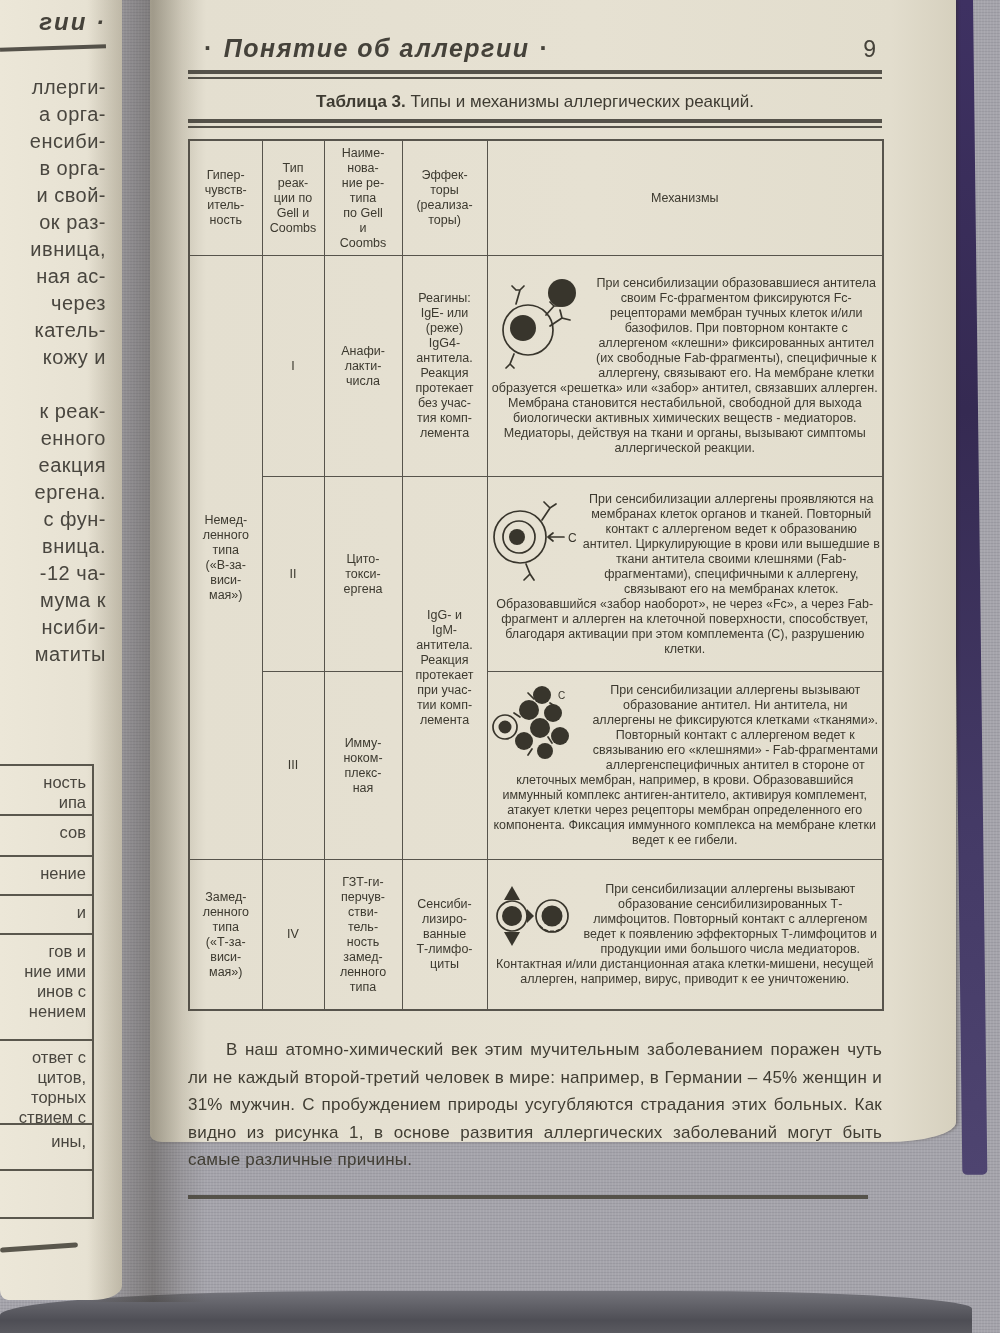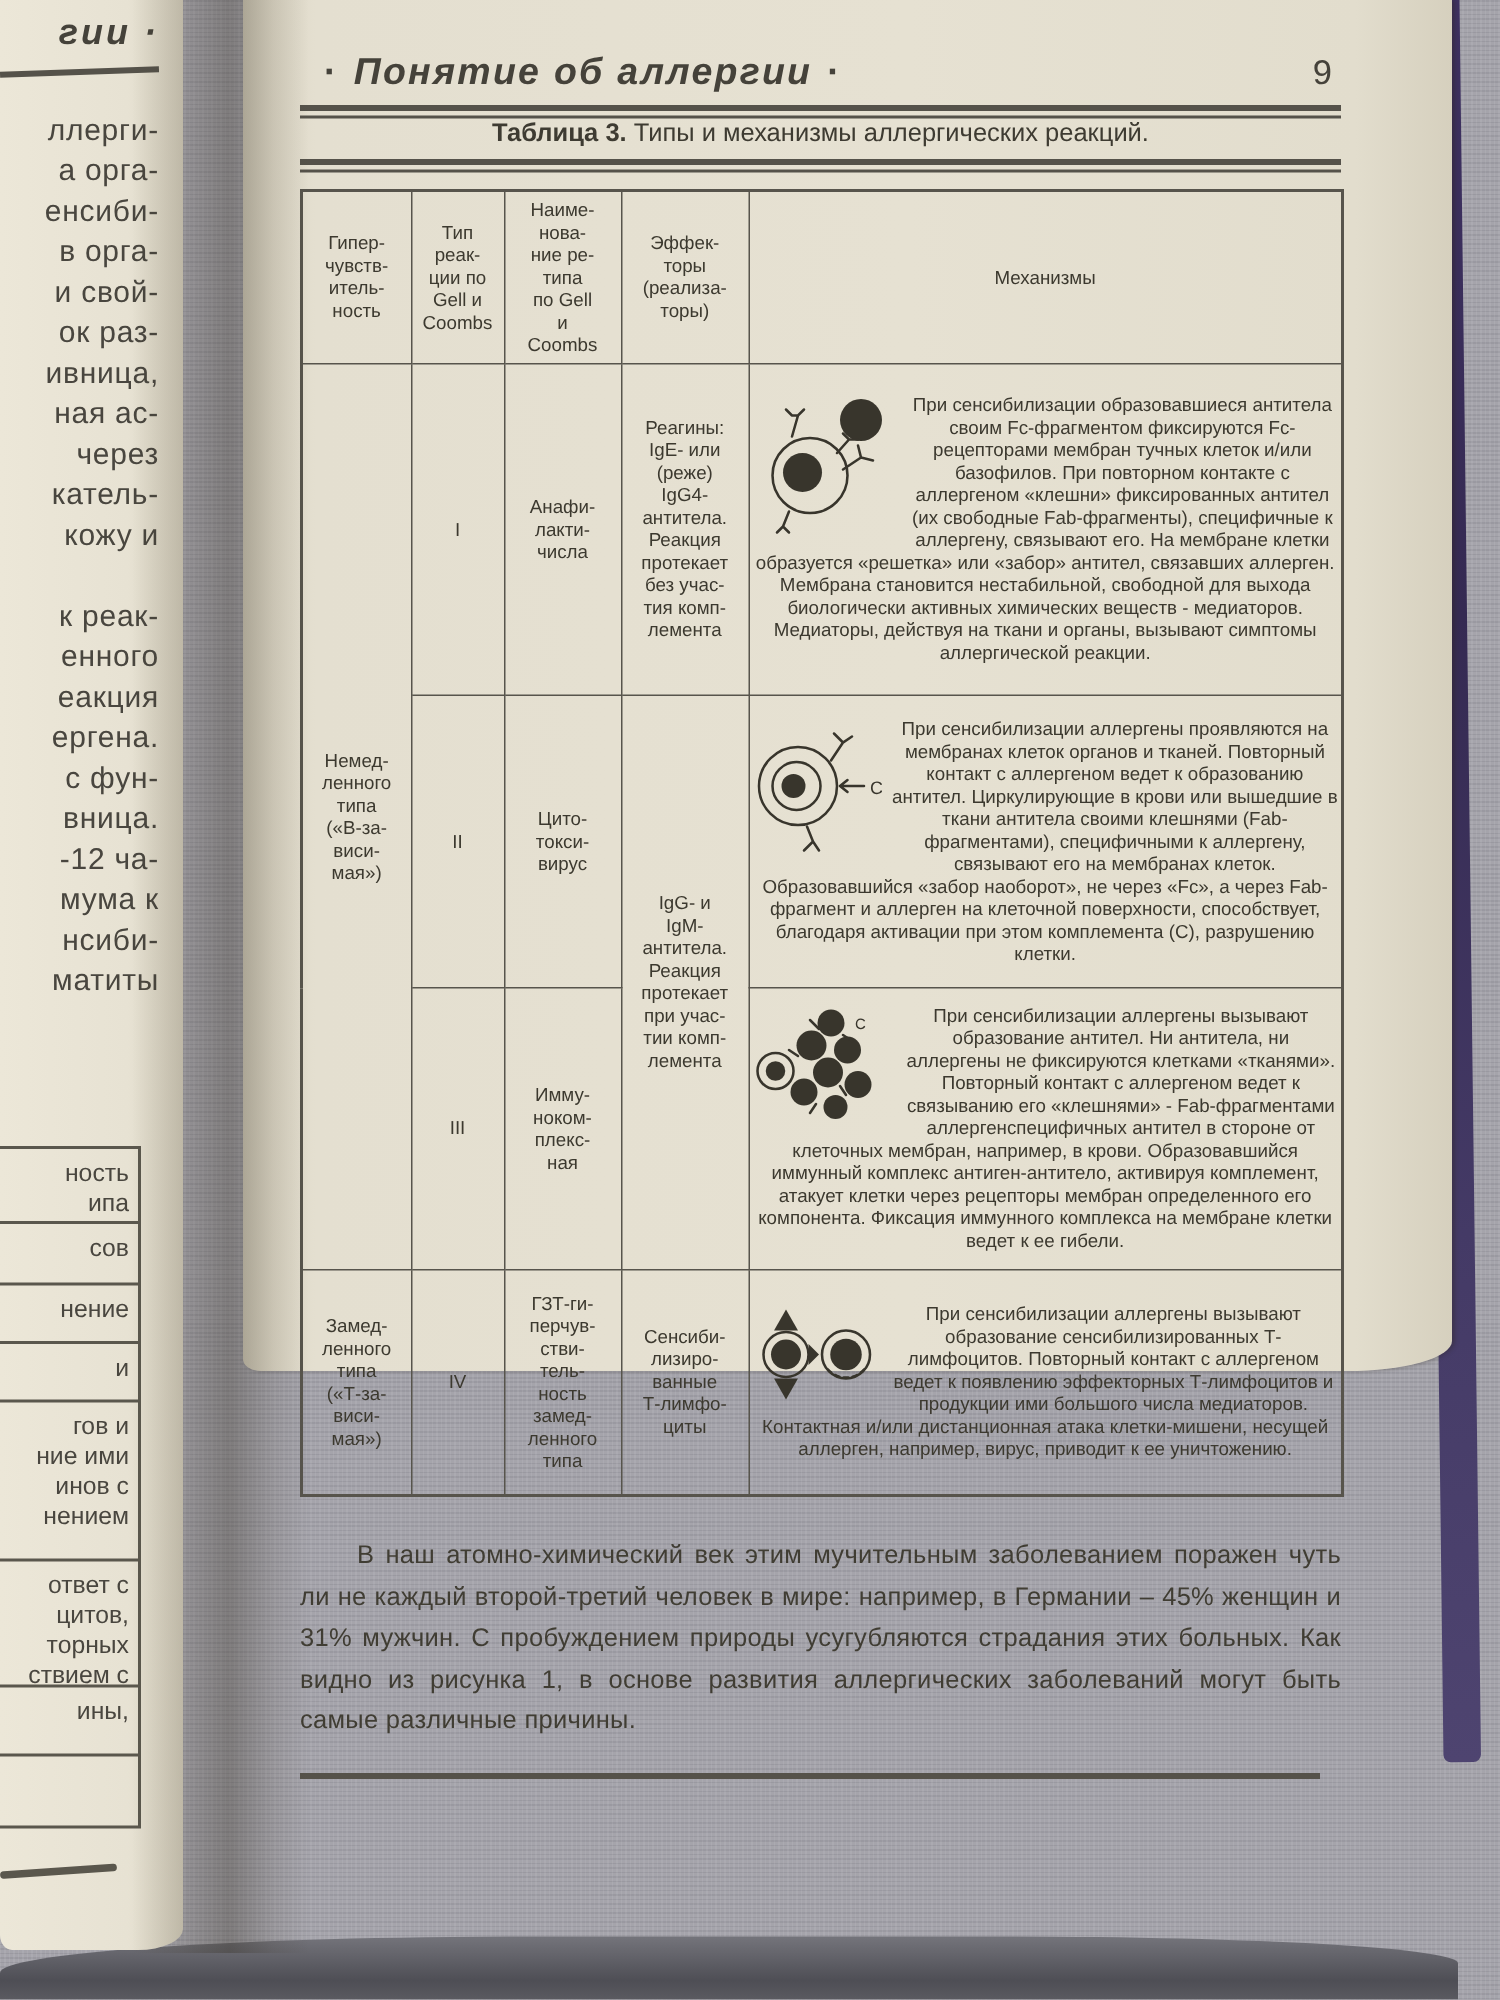--- a/index.html
+++ b/index.html
@@ -22,21 +22,21 @@
     background:linear-gradient(180deg,#3e3162 0%,#352a52 35%,#443a66 70%,#4e4470 100%);
     transform:rotate(-0.7deg);transform-origin:top left;border-radius:0 0 5px 5px;
   }
   .left-page{
     position:absolute;left:0;top:0;width:122px;height:1300px;
     background:linear-gradient(90deg,#ece7d8 0%,#e7e2d3 70%,#d8d2c0 100%);
     border-bottom-left-radius:8px 10px;border-bottom-right-radius:30px 14px;
     color:#46433c;overflow:hidden;
   }
   .right-page{
-    position:absolute;left:162px;top:0;width:806px;height:914px;
+    position:absolute;left:150px;top:0;width:806px;height:1142px;
     background:linear-gradient(90deg,#d9d3c1 0%,#e4dfd0 6%,#e6e1d2 55%,#e2ddcd 92%,#d6d0be 100%);
     box-shadow:2px 0 3px rgba(45,38,30,.35);
     border-bottom-left-radius:12px 8px;border-bottom-right-radius:70px 20px;
     color:#3c392f;
   }
   .gutter-shadow{
     position:absolute;left:88px;top:0;width:118px;height:1302px;z-index:5;pointer-events:none;
     background:linear-gradient(90deg,rgba(60,52,38,0) 0%,rgba(60,52,38,.16) 28%,rgba(50,44,32,.34) 55%,rgba(60,52,38,.12) 80%,rgba(60,52,38,0) 100%);
   }
   
@@ -49,21 +49,21 @@
   .lp-cell{border-bottom:2px solid #5a574d;font-size:16.5px;line-height:20px;text-align:right;
     padding:6px 6px 6px 0;white-space:pre-line;color:#49463f;}
   .lp-bottom-rule{margin-top:26px;height:5px;width:78px;background:#5a574d;border-radius:3px;transform:rotate(-4deg);}
   
   .rp-inner{padding:34px 0 0 38px;width:694px;}
   .rp-header{display:flex;justify-content:space-between;align-items:baseline;padding:0 6px;}
   .rp-title{font-size:25px;font-weight:bold;font-style:italic;letter-spacing:1.5px;color:#45423a;}
   .rp-title .dot{font-style:normal;font-weight:bold;padding:0 10px;}
   .rp-pageno{font-size:23px;color:#45423a;}
   .rule-double{margin-top:7px;border-top:4px solid #55524a;border-bottom:2px solid #55524a;height:3px;}
-  .rp-caption{text-align:center;font-size:17px;color:#3e3b32;}
+  .rp-caption{margin-top:13px;text-align:center;font-size:17px;color:#3e3b32;}
   .rp-caption .cap-label{font-weight:bold;}
   
   table.main{border-collapse:collapse;table-layout:fixed;width:694px;margin-top:11px;}
   table.main col.c1{width:73px;} table.main col.c2{width:62px;} table.main col.c3{width:78px;}
   table.main col.c4{width:85px;} table.main col.c5{width:396px;}
   table.main td{border:1.5px solid #57544c;vertical-align:middle;text-align:center;
     font-size:12.5px;line-height:15px;color:#3c392f;padding:3px 2px;}
   table.main{border:2px solid #57544c;}
   .pre{white-space:pre-line;}
   td.mech{vertical-align:top;text-align:justify;font-size:12px;line-height:13.5px;padding:5px 7px 3px 7px;}
@@ -211,21 +211,21 @@
               <path class="ln" d="M24,78 L20,88 M16,92 L20,88 M24,92 L20,88"></path>
             </svg>
             <span>При сенсибилизации образовавшиеся антитела своим Fc-фрагментом фиксируются Fc-рецепторами мембран тучных клеток и/или базофилов. При повторном контакте с аллергеном «клешни» фиксированных антител (их свободные Fab-фрагменты), специфичные к аллергену, связывают его. На мембране клетки образуется «решетка» или «забор» антител, связавших аллерген. Мембрана становится нестабильной, свободной для выхода биологически активных химических веществ - медиаторов. Медиаторы, действуя на ткани и органы, вызывают симптомы аллергической реакции.</span>
           </td>
         </tr>
 
         <tr class="row2">
           <td>II</td>
           <td class="pre">Цито-
 токси-
-вирус</td>
+ергена</td>
           <td rowspan="2" class="pre">IgG- и
 IgM-
 антитела.
 Реакция
 протекает
 при учас-
 тии комп-
 лемента</td>
           <td class="mech">
             <svg class="diag" width="86" height="90" viewBox="0 0 86 90">

